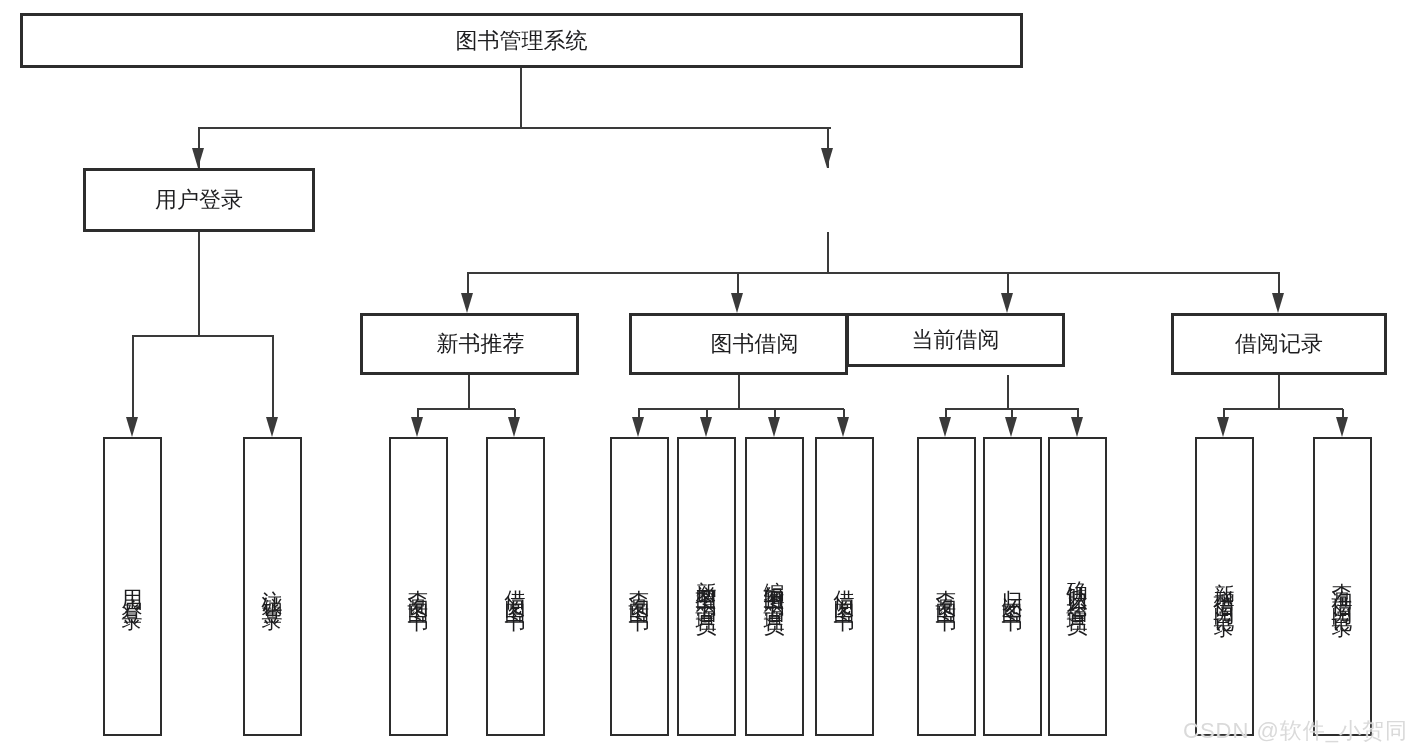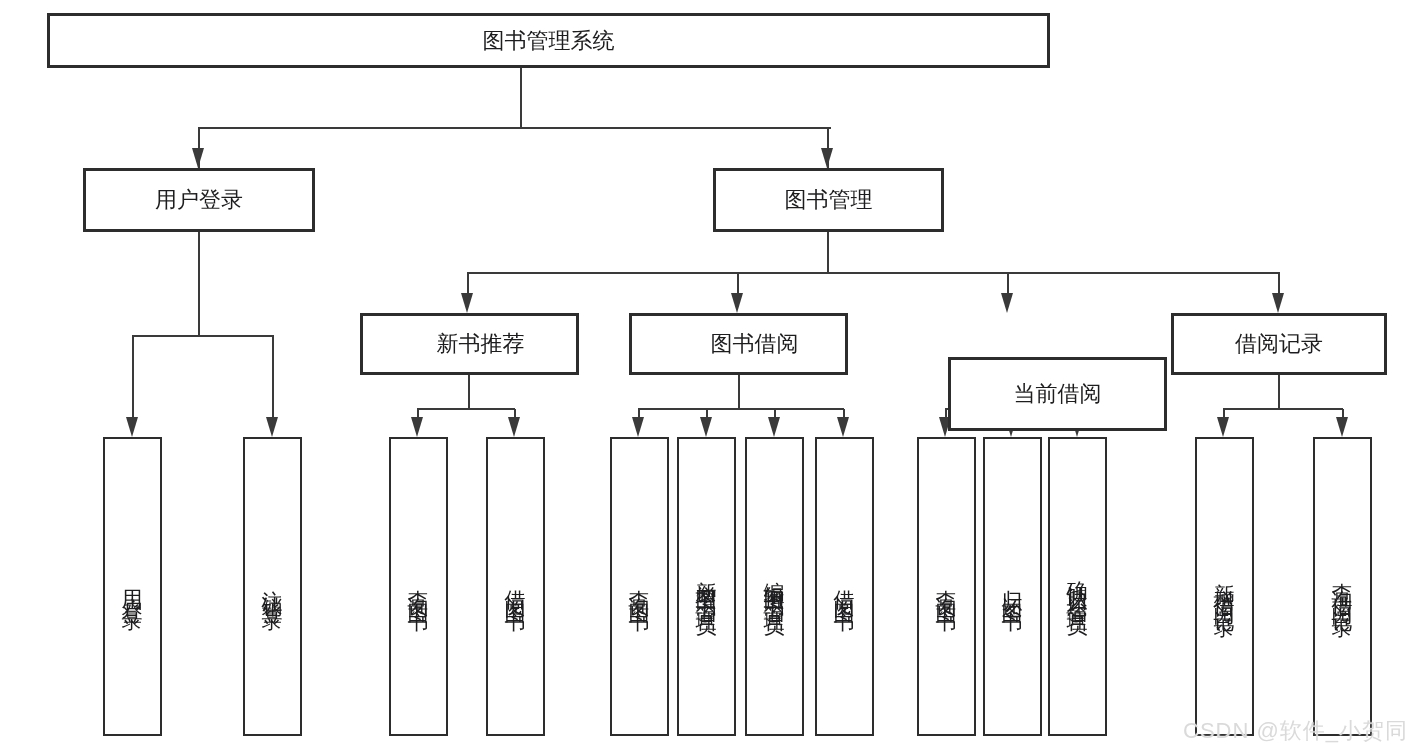--- a/index.html
+++ b/index.html
@@ -33,31 +33,30 @@
     position:absolute;left:1183px;top:716px;z-index:5;
     font-size:22px;color:#dadada;letter-spacing:1px;
     text-shadow:0 0 2px rgba(255,255,255,.8);white-space:nowrap;
   }
 </style>
 </head>
 <body>
 
 <div id="canvas">
 
-  <div class="box" style="left:20px;top:13px;width:1003px;height:55px;margin-left:27px;">图书管理系统</div>
+  <div class="box" style="left:20px;top:13px;width:1003px;height:55px;">图书管理系统</div>
 
   <div class="box" style="left:83px;top:168px;width:232px;height:64px;">用户登录</div>
 
-  <div class="box" style="left:713px;top:168px;width:231px;height:64px;">图书管理</div>
 
   <div class="box" style="left:360px;top:313px;width:219px;height:62px;padding-left:22px;">新书推荐</div>
 
   <div class="box" style="left:629px;top:313px;width:219px;height:62px;padding-left:32px;">图书借阅</div>
 
-  <div class="box" style="left:948px;top:313px;width:219px;height:74px;margin-top:44px;">当前借阅</div>
+  <div class="box" style="left:846px;top:313px;width:219px;height:54px;">当前借阅</div>
 
   <div class="box" style="left:1171px;top:313px;width:216px;height:62px;text-align:center;">借阅记录</div>
 
   <div class="leaf" style="left:103px;">
     <span>用户登录</span>
     </div>
   <div class="leaf" style="left:243px;">
     <span>注销登录</span>
     </div>
 

